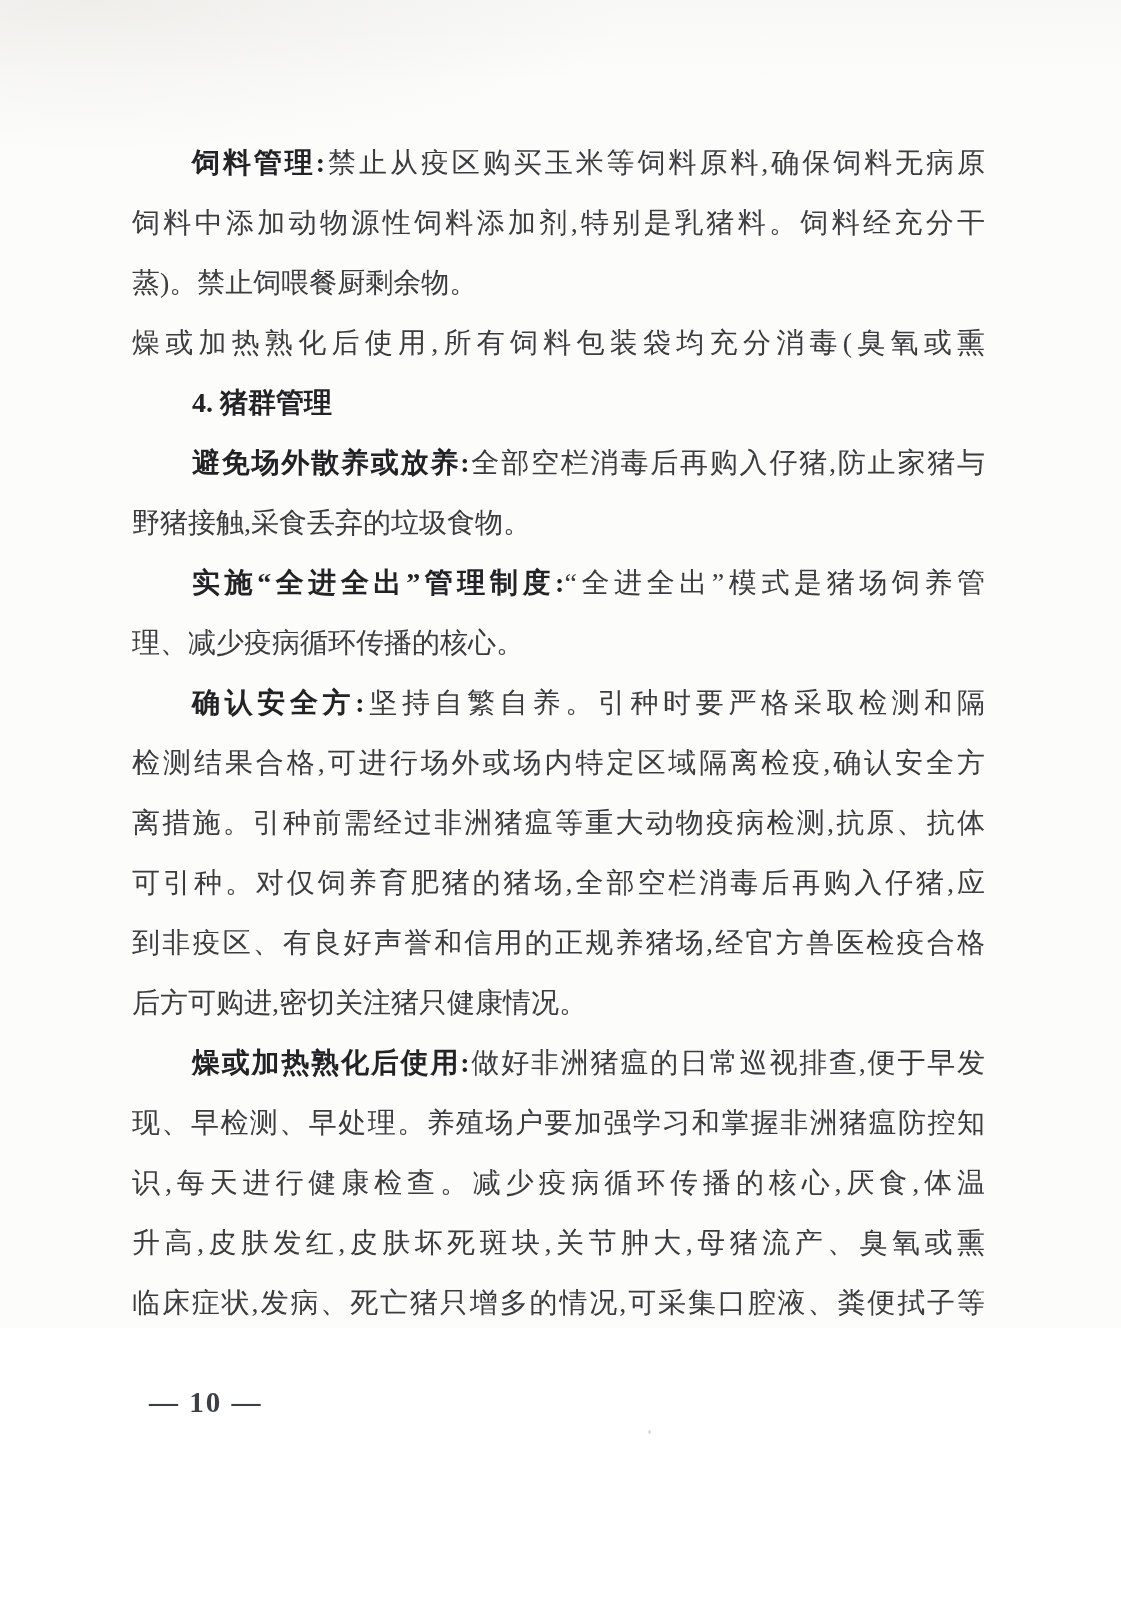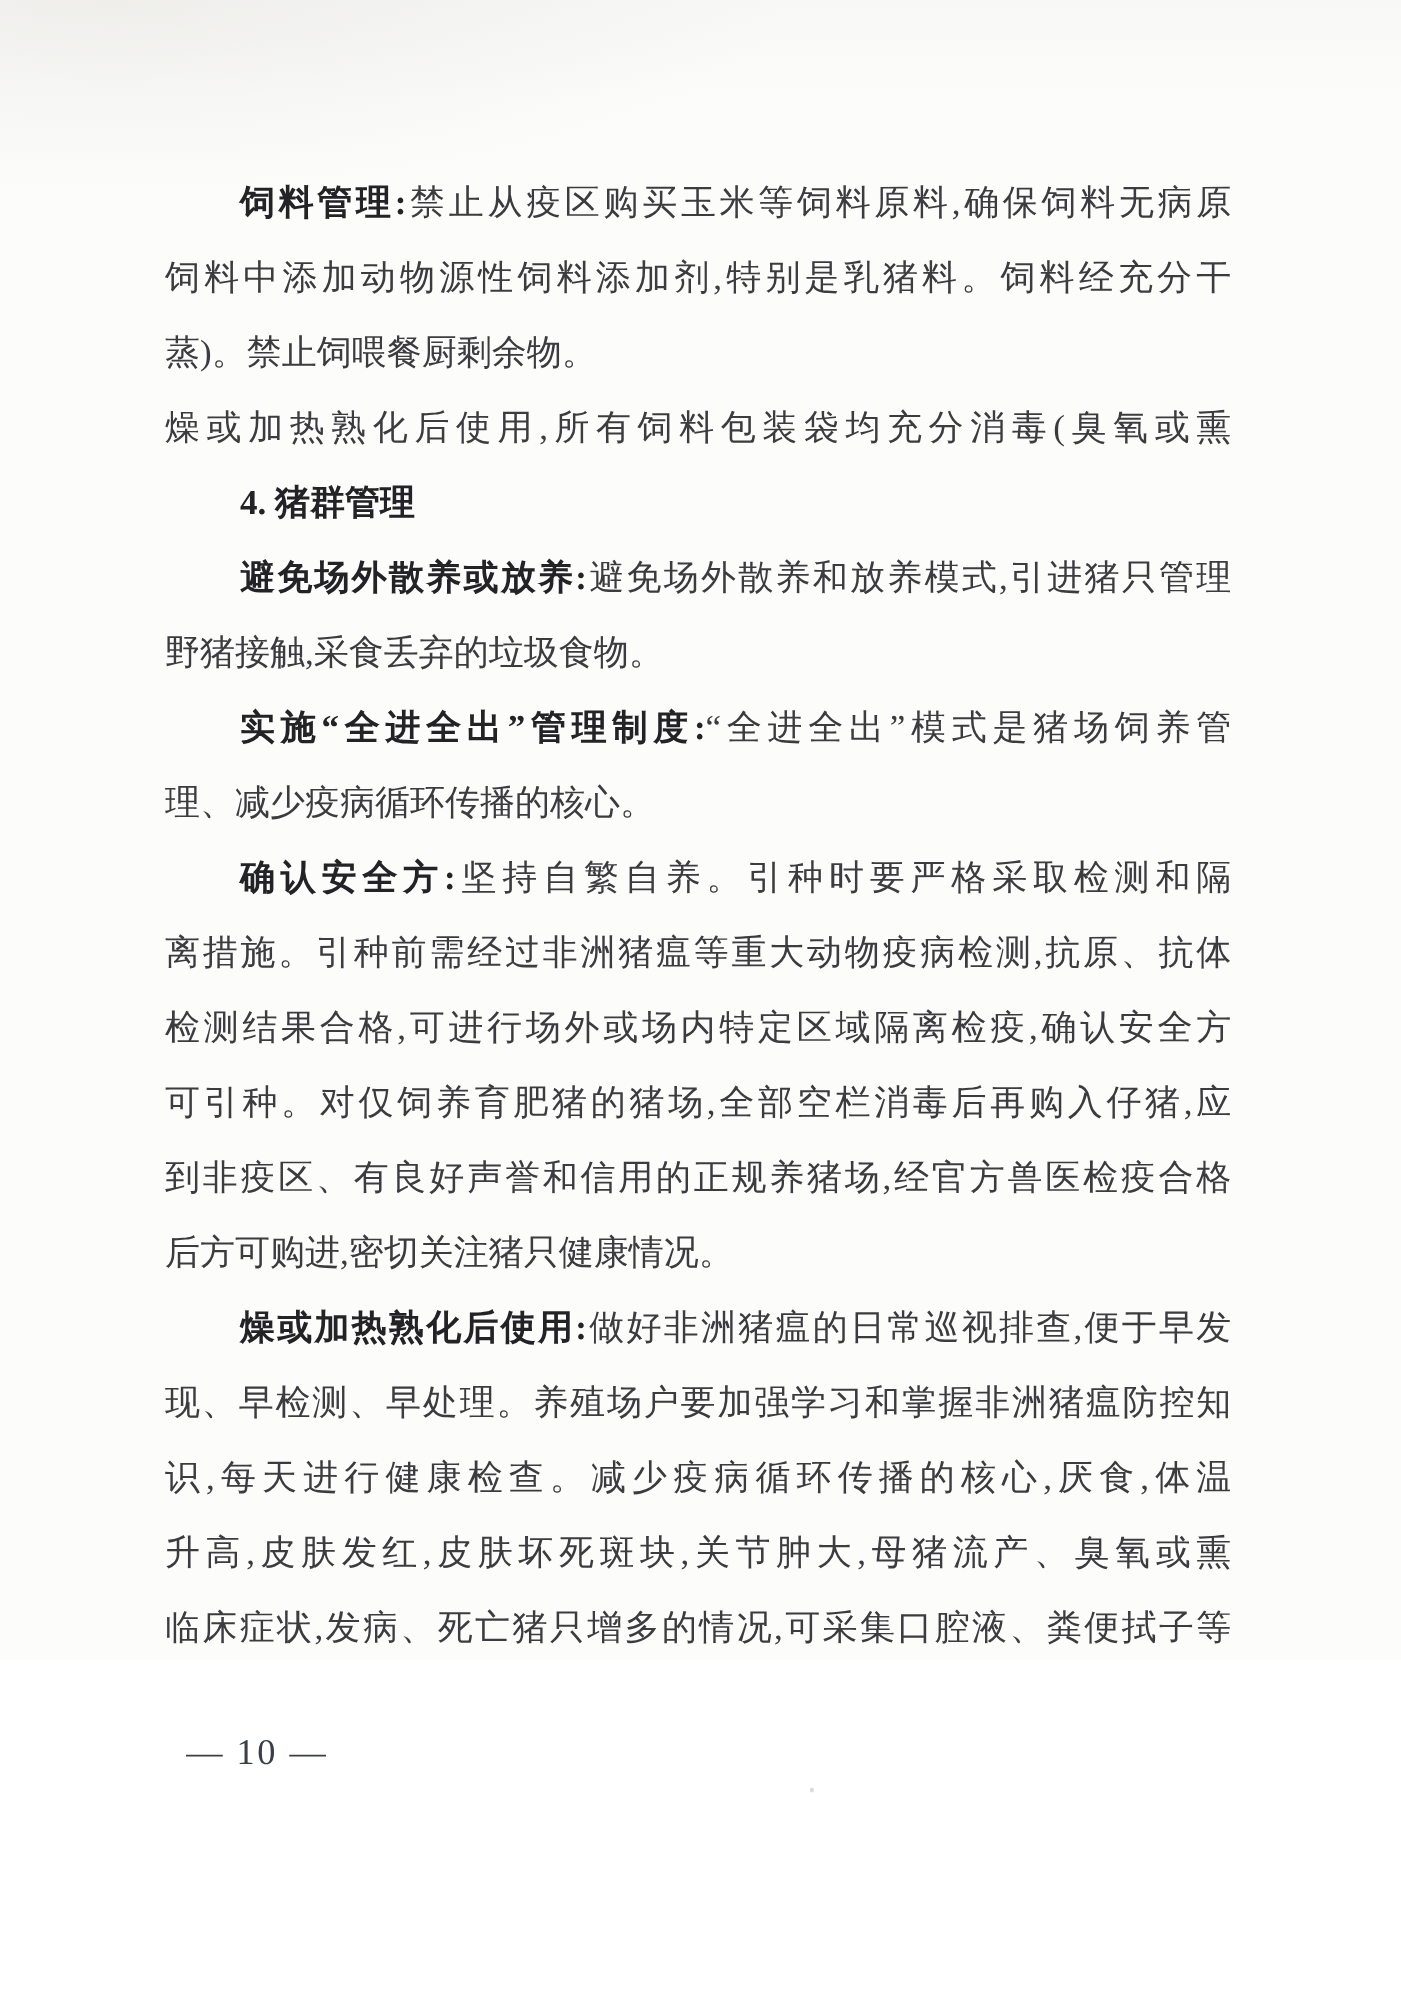--- a/index.html
+++ b/index.html
@@ -49,20 +49,21 @@
   .seg {
     font-weight: 400;
   }
   .footer-pageno {
     position: absolute;
     left: 149px;
     top: 1386px;
     font-size: 29px;
     color: #3a3f46;
     letter-spacing: 2px;
+    font-weight: bold;
   }
   .speck {
     position: absolute;
     left: 648px;
     top: 1430px;
     width: 3px;
     height: 4px;
     background: #b9b9b4;
     border-radius: 50%;
     opacity: 0.55;
@@ -71,27 +72,27 @@
 </head>
 <body>
 
 <div class="page">
   <div class="text-block">
       <div class="line justify indent"><span class="lead">饲料管理:</span><span class="seg">禁止从疫区购买玉米等饲料原料,确保饲料无病原</span></div>
       <div class="line justify"><span class="seg">饲料中添加动物源性饲料添加剂,特别是乳猪料。饲料经充分干</span></div>
       <div class="line"><span class="seg">蒸)。禁止饲喂餐厨剩余物。</span></div>
       <div class="line justify"><span class="seg">燥或加热熟化后使用,所有饲料包装袋均充分消毒(臭氧或熏</span></div>
       <div class="line indent"><span class="lead">4. 猪群管理</span></div>
-      <div class="line justify indent"><span class="lead">避免场外散养或放养:</span><span class="seg">避免场外散养和放养模式,引进猪只管理</span></div>
+      <div class="line justify indent"><span class="lead">避免场外散养或放养:</span><span class="seg">全部空栏消毒后再购入仔猪,防止家猪与</span></div>
       <div class="line"><span class="seg">野猪接触,采食丢弃的垃圾食物。</span></div>
       <div class="line justify indent"><span class="lead">实施“全进全出”管理制度:</span><span class="seg">“全进全出”模式是猪场饲养管</span></div>
       <div class="line"><span class="seg">理、减少疫病循环传播的核心。</span></div>
       <div class="line justify indent"><span class="lead">确认安全方:</span><span class="seg">坚持自繁自养。引种时要严格采取检测和隔</span></div>
+      <div class="line justify"><span class="seg">检测结果合格,可进行场外或场内特定区域隔离检疫,确认安全方</span></div>
       <div class="line justify"><span class="seg">离措施。引种前需经过非洲猪瘟等重大动物疫病检测,抗原、抗体</span></div>
-      <div class="line justify"><span class="seg">检测结果合格,可进行场外或场内特定区域隔离检疫,确认安全方</span></div>
       <div class="line justify"><span class="seg">可引种。对仅饲养育肥猪的猪场,全部空栏消毒后再购入仔猪,应</span></div>
       <div class="line justify"><span class="seg">到非疫区、有良好声誉和信用的正规养猪场,经官方兽医检疫合格</span></div>
       <div class="line"><span class="seg">后方可购进,密切关注猪只健康情况。</span></div>
       <div class="line justify indent"><span class="lead">燥或加热熟化后使用:</span><span class="seg">做好非洲猪瘟的日常巡视排查,便于早发</span></div>
       <div class="line justify"><span class="seg">现、早检测、早处理。养殖场户要加强学习和掌握非洲猪瘟防控知</span></div>
       <div class="line justify"><span class="seg">识,每天进行健康检查。减少疫病循环传播的核心,厌食,体温</span></div>
       <div class="line justify"><span class="seg">升高,皮肤发红,皮肤坏死斑块,关节肿大,母猪流产、臭氧或熏</span></div>
       <div class="line justify"><span class="seg">临床症状,发病、死亡猪只增多的情况,可采集口腔液、粪便拭子等</span></div>
     </div>
   <div class="footer-pageno">— 10 —</div>

